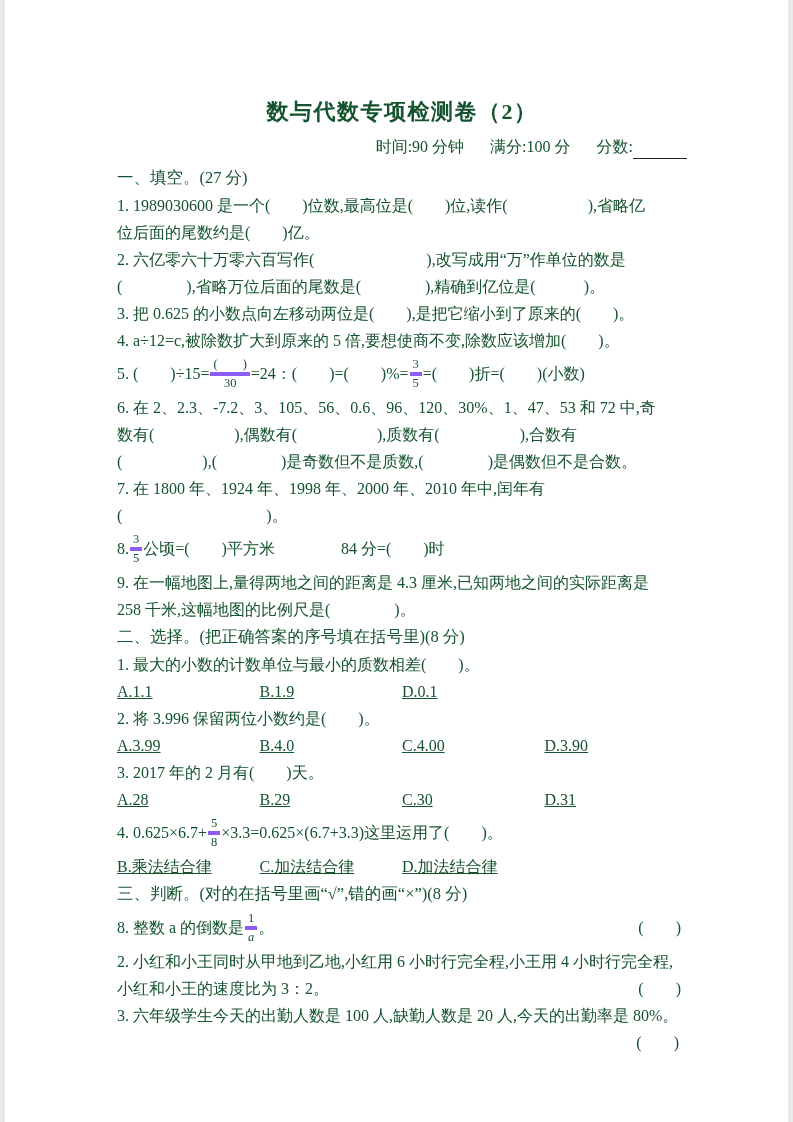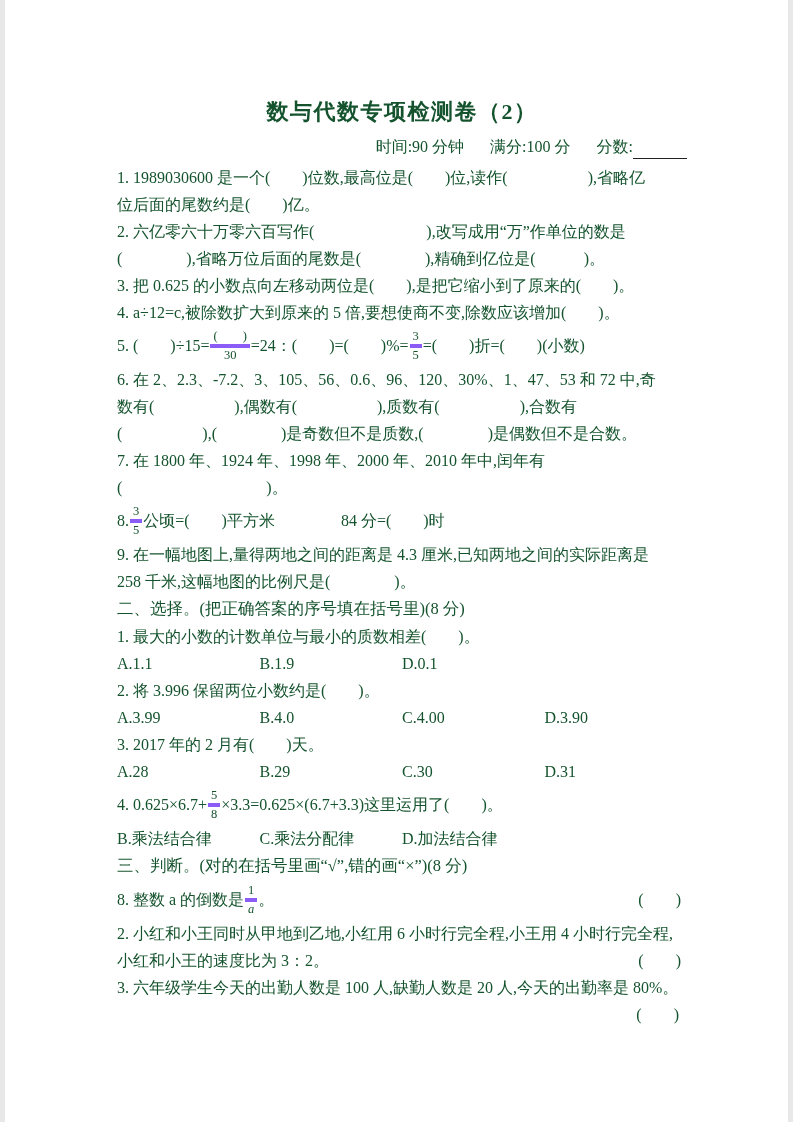--- a/index.html
+++ b/index.html
@@ -36,21 +36,21 @@
     display:inline-block; vertical-align:-0.62em;
     text-align:center; font-size:12.5px; line-height:1.15;
     margin:0 1px;
   }
   .frac .num { display:block; padding:0 3px; }
   .frac .den { display:block; border-top:4px solid #8b5cf6; padding:0 3px; }
   .it { font-style:italic; }
   .gap64 { display:inline-block; width:66px; }
   .options {
     display:grid; grid-template-columns:1fr 1fr 1fr 1fr;
-    font-size:16px; line-height:27px; white-space:nowrap;
+    font-size:16px; line-height:27px; white-space:nowrap;text-decoration:underline;
   }
   .judge-row { display:flex; justify-content:space-between; align-items:center; }
   .judge-row .answer { padding-right:6px; }
   .answer-line { text-align:right; padding-right:8px; }
 </style>
 </head>
 <body>
 
 <div class="page">
   <div class="content">
@@ -59,20 +59,21 @@
 
     <div class="info-line">
       <span>时间:90 分钟</span>
       <span>满分:100 分</span>
       <span class="score-wrap">
         <span>分数:</span>
         <span class="score-blank"></span>
       </span>
     </div>
 
+    <div class="sec-heading">一、填空。(27 分)</div>
     <div class="line">1. 1989030600 是一个(　　)位数,最高位是(　　)位,读作(　　　　　),省略亿</div>
     <div class="line">位后面的尾数约是(　　)亿。</div>
     <div class="line">2. 六亿零六十万零六百写作(　　　　　　　),改写成用“万”作单位的数是</div>
     <div class="line">(　　　　),省略万位后面的尾数是(　　　　),精确到亿位是(　　　)。</div>
     <div class="line">3. 把 0.625 的小数点向左移动两位是(　　),是把它缩小到了原来的(　　)。</div>
     <div class="line">4. a÷12=c,被除数扩大到原来的 5 倍,要想使商不变,除数应该增加(　　)。</div>
 
     <div class="line tall">
       <span>5. (　　)÷15=</span><span class="frac"><span class="num">(　　)</span><span class="den">30</span></span><span>=24：(　　)=(　　)%=</span><span class="frac"><span class="num">3</span><span class="den">5</span></span><span>=(　　)折=(　　)(小数)</span>
     </div>
@@ -113,21 +114,21 @@
       <span>B.29</span>
       <span>C.30</span>
       <span>D.31</span>
     </div>
 
     <div class="line tall">
       <span>4. 0.625×6.7+</span><span class="frac"><span class="num">5</span><span class="den">8</span></span><span>×3.3=0.625×(6.7+3.3)这里运用了(　　)。</span>
     </div>
     <div class="options">
       <span>B.乘法结合律</span>
-      <span>C.乘法分配律</span>
+      <span>C.加法结合律</span>
       <span>D.加法结合律</span>
     </div>
 
     <div class="sec-heading">三、判断。(对的在括号里画“√”,错的画“×”)(8 分)</div>
 
     <div class="line tall judge-row">
       <span>
         <span>8. 整数 a 的倒数是</span><span class="frac"><span class="num">1</span><span class="den it">a</span></span><span>。</span>
       </span>
       <span class="answer">(　　)</span>

